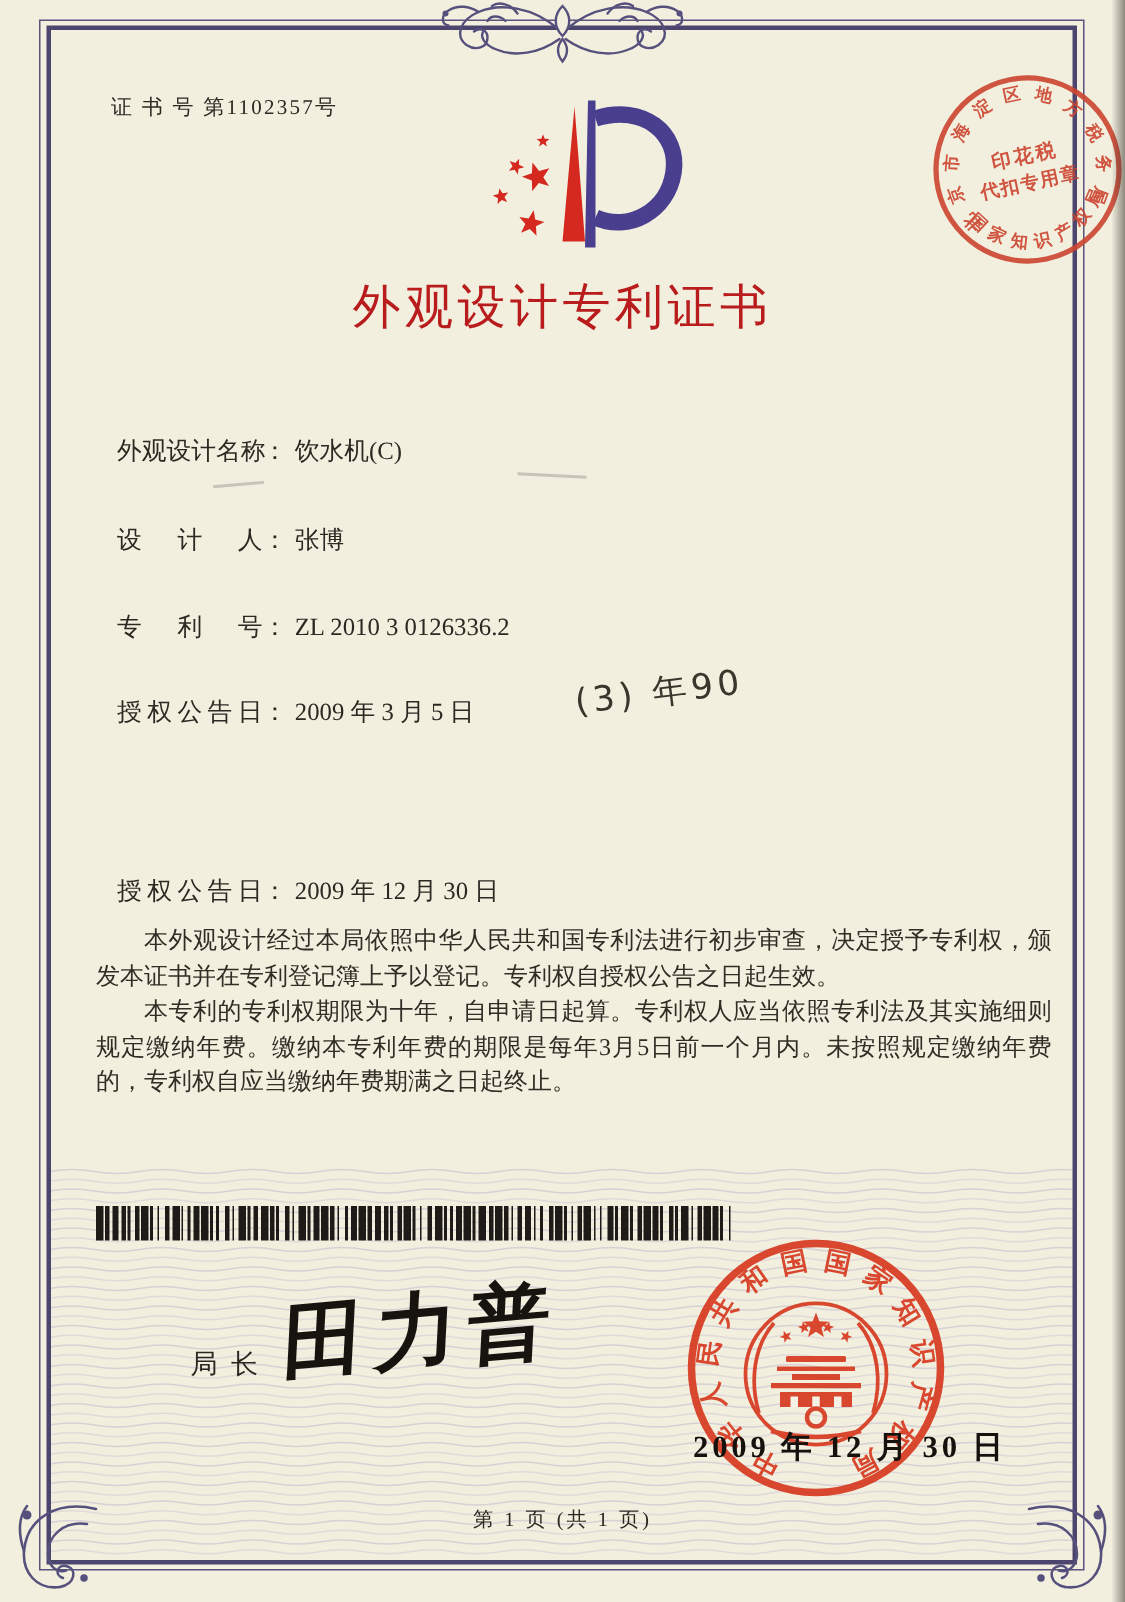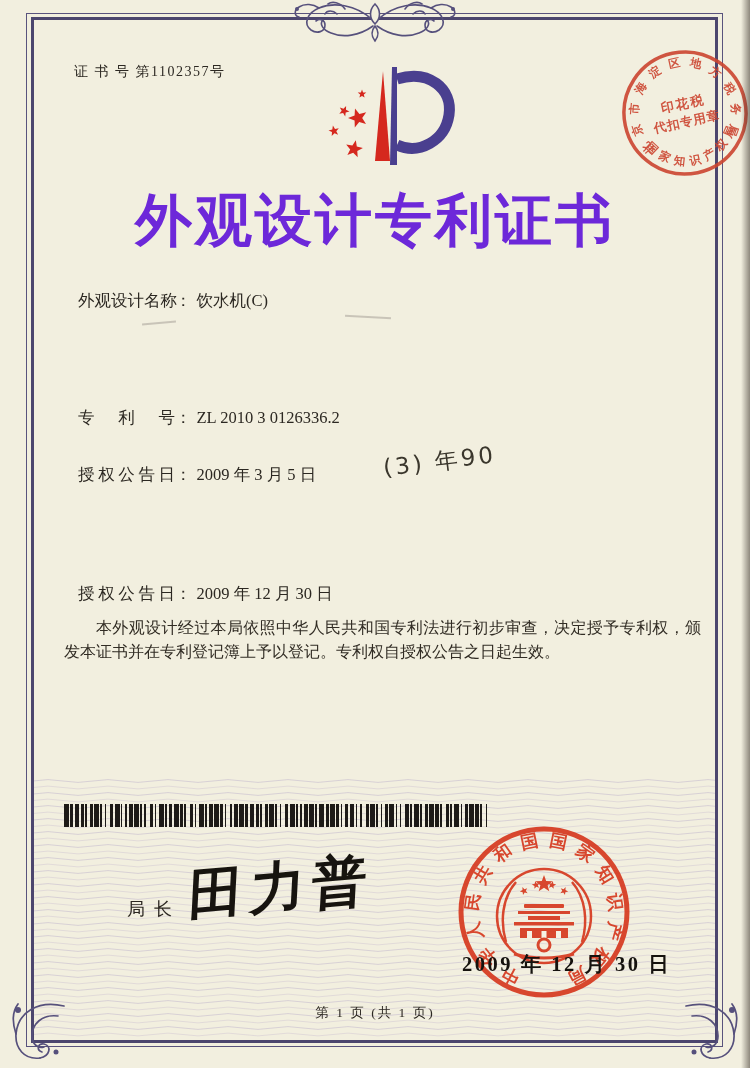--- a/index.html
+++ b/index.html
@@ -11,22 +11,22 @@
   .abs { position:absolute; z-index:2; }
 
   
   .frame-outer { position:absolute; left:26px; top:13px; right:27px; bottom:21px;
     border:1px solid #59537d; z-index:1; }
   .frame-inner { position:absolute; left:4px; top:3px; right:4px; bottom:3px;
     border:3px solid #4c466e; }
 
   .certno { left:74px; top:63px; font-size:14px; letter-spacing:1.5px; }
 
-  .title { left:0; right:0; top:183px; text-align:center; font-size:57px;
-    font-weight:700; letter-spacing:3px; color:#6d28d9; }
+  .title { left:0; right:0; top:183px; text-align:center; font-size:32px;
+    font-weight:400; letter-spacing:3px; color:#b91c1c; }
 
   .field { left:78px; font-size:16.5px; white-space:nowrap; }
   .flabel { display:inline-block; width:97px; text-align:justify; text-align-last:justify;font-family:Liberation Mono, monospace; }
   .fvalue { margin-left:5px; }
 
   .handwriting { left:383px; top:446px; font-family:"DejaVu Sans",sans-serif;
     font-size:23px; color:#3a362c; transform:rotate(-7deg); letter-spacing:3px; z-index:3; }
 
   .paras { left:64px; top:616px; width:637px; font-size:16px; line-height:23.6px;
     text-align:justify; color:#312c24; }
@@ -195,37 +195,41 @@
       <text y="-5" text-anchor="middle" font-size="13" font-weight="700" letter-spacing="2">印花税</text>
       <text y="13" text-anchor="middle" font-size="12.5" font-weight="700" letter-spacing="1">代扣专用章</text>
     </g>
   </svg>
 
   <div class="abs title">外观设计专利证书</div>
 
   <div class="abs field" style="top:290px">
     <span class="flabel">外观设计名称</span><span>：</span><span class="fvalue">饮水机(C)</span>
   </div>
+  <div class="abs field" style="top:349px">
+    <span class="flabel">设计人</span><span>：</span><span class="fvalue">张博</span>
+  </div>
   <div class="abs field" style="top:407px">
     <span class="flabel">专利号</span><span>：</span><span class="fvalue">ZL 2010 3 0126336.2</span>
   </div>
   <div class="abs field" style="top:464px">
     <span class="flabel">授权公告日</span><span>：</span><span class="fvalue">2009 年 3 月 5 日</span>
   </div>
   <div class="abs field" style="top:583px">
     <span class="flabel">授权公告日</span><span>：</span><span class="fvalue">2009 年 12 月 30 日</span>
   </div>
 
   <div class="abs handwriting">(3) 年90</div>
 
   <div class="pencil" style="left:142px; top:322px; width:34px; height:2px; transform:rotate(-5deg);"></div>
   <div class="pencil" style="left:345px; top:316px; width:46px; height:2px; transform:rotate(3deg);"></div>
 
   <div class="abs paras">
     <p>本外观设计经过本局依照中华人民共和国专利法进行初步审查，决定授予专利权，颁发本证书并在专利登记簿上予以登记。专利权自授权公告之日起生效。</p>
+    <p>本专利的专利权期限为十年，自申请日起算。专利权人应当依照专利法及其实施细则规定缴纳年费。缴纳本专利年费的期限是每年3月5日前一个月内。未按照规定缴纳年费的，专利权自应当缴纳年费期满之日起终止。</p>
   </div>
 
   <div class="abs barcode" id="barcode"><span class="bar" style="width: 4.8px;"></span><span class="gap" style="width: 1.35px;"></span><span class="bar" style="width: 3.2px;"></span><span class="gap" style="width: 1.35px;"></span><span class="bar" style="width: 4.8px;"></span><span class="gap" style="width: 1.35px;"></span><span class="bar" style="width: 3.2px;"></span><span class="gap" style="width: 1.35px;"></span><span class="bar" style="width: 1.6px;"></span><span class="gap" style="width: 2.7px;"></span><span class="bar" style="width: 3.2px;"></span><span class="gap" style="width: 1.35px;"></span><span class="bar" style="width: 4.8px;"></span><span class="gap" style="width: 1.35px;"></span><span class="bar" style="width: 1.6px;"></span><span class="gap" style="width: 2.7px;"></span><span class="bar" style="width: 1.6px;"></span><span class="gap" style="width: 4.05px;"></span><span class="bar" style="width: 3.2px;"></span><span class="gap" style="width: 1.35px;"></span><span class="bar" style="width: 4.8px;"></span><span class="gap" style="width: 1.35px;"></span><span class="bar" style="width: 1.6px;"></span><span class="gap" style="width: 2.7px;"></span><span class="bar" style="width: 1.6px;"></span><span class="gap" style="width: 2.7px;"></span><span class="bar" style="width: 3.2px;"></span><span class="gap" style="width: 1.35px;"></span><span class="bar" style="width: 4.8px;"></span><span class="gap" style="width: 1.35px;"></span><span class="bar" style="width: 1.6px;"></span><span class="gap" style="width: 2.7px;"></span><span class="bar" style="width: 1.6px;"></span><span class="gap" style="width: 4.05px;"></span><span class="bar" style="width: 3.2px;"></span><span class="gap" style="width: 1.35px;"></span><span class="bar" style="width: 1.6px;"></span><span class="gap" style="width: 2.7px;"></span><span class="bar" style="width: 4.8px;"></span><span class="gap" style="width: 1.35px;"></span><span class="bar" style="width: 1.6px;"></span><span class="gap" style="width: 2.7px;"></span><span class="bar" style="width: 3.2px;"></span><span class="gap" style="width: 1.35px;"></span><span class="bar" style="width: 4.8px;"></span><span class="gap" style="width: 1.35px;"></span><span class="bar" style="width: 3.2px;"></span><span class="gap" style="width: 1.35px;"></span><span class="bar" style="width: 1.6px;"></span><span class="gap" style="width: 4.05px;"></span><span class="bar" style="width: 3.2px;"></span><span class="gap" style="width: 1.35px;"></span><span class="bar" style="width: 1.6px;"></span><span class="gap" style="width: 2.7px;"></span><span class="bar" style="width: 4.8px;"></span><span class="gap" style="width: 1.35px;"></span><span class="bar" style="width: 1.6px;"></span><span class="gap" style="width: 2.7px;"></span><span class="bar" style="width: 3.2px;"></span><span class="gap" style="width: 1.35px;"></span><span class="bar" style="width: 4.8px;"></span><span class="gap" style="width: 1.35px;"></span><span class="bar" style="width: 3.2px;"></span><span class="gap" style="width: 1.35px;"></span><span class="bar" style="width: 1.6px;"></span><span class="gap" style="width: 4.05px;"></span><span class="bar" style="width: 1.6px;"></span><span class="gap" style="width: 2.7px;"></span><span class="bar" style="width: 3.2px;"></span><span class="gap" style="width: 1.35px;"></span><span class="bar" style="width: 4.8px;"></span><span class="gap" style="width: 1.35px;"></span><span class="bar" style="width: 3.2px;"></span><span class="gap" style="width: 1.35px;"></span><span class="bar" style="width: 4.8px;"></span><span class="gap" style="width: 1.35px;"></span><span class="bar" style="width: 3.2px;"></span><span class="gap" style="width: 1.35px;"></span><span class="bar" style="width: 1.6px;"></span><span class="gap" style="width: 2.7px;"></span><span class="bar" style="width: 3.2px;"></span><span class="gap" style="width: 1.35px;"></span><span class="bar" style="width: 4.8px;"></span><span class="gap" style="width: 1.35px;"></span><span class="bar" style="width: 1.6px;"></span><span class="gap" style="width: 2.7px;"></span><span class="bar" style="width: 1.6px;"></span><span class="gap" style="width: 4.05px;"></span><span class="bar" style="width: 3.2px;"></span><span class="gap" style="width: 1.35px;"></span><span class="bar" style="width: 4.8px;"></span><span class="gap" style="width: 1.35px;"></span><span class="bar" style="width: 1.6px;"></span><span class="gap" style="width: 2.7px;"></span><span class="bar" style="width: 1.6px;"></span><span class="gap" style="width: 2.7px;"></span><span class="bar" style="width: 3.2px;"></span><span class="gap" style="width: 1.35px;"></span><span class="bar" style="width: 4.8px;"></span><span class="gap" style="width: 1.35px;"></span><span class="bar" style="width: 1.6px;"></span><span class="gap" style="width: 2.7px;"></span><span class="bar" style="width: 4.8px;"></span><span class="gap" style="width: 1.35px;"></span><span class="bar" style="width: 3.2px;"></span><span class="gap" style="width: 1.35px;"></span><span class="bar" style="width: 4.8px;"></span><span class="gap" style="width: 1.35px;"></span><span class="bar" style="width: 3.2px;"></span><span class="gap" style="width: 1.35px;"></span><span class="bar" style="width: 1.6px;"></span><span class="gap" style="width: 2.7px;"></span><span class="bar" style="width: 3.2px;"></span><span class="gap" style="width: 1.35px;"></span><span class="bar" style="width: 4.8px;"></span><span class="gap" style="width: 1.35px;"></span><span class="bar" style="width: 1.6px;"></span><span class="gap" style="width: 2.7px;"></span><span class="bar" style="width: 1.6px;"></span><span class="gap" style="width: 4.05px;"></span><span class="bar" style="width: 3.2px;"></span><span class="gap" style="width: 1.35px;"></span><span class="bar" style="width: 4.8px;"></span><span class="gap" style="width: 1.35px;"></span><span class="bar" style="width: 1.6px;"></span><span class="gap" style="width: 2.7px;"></span><span class="bar" style="width: 1.6px;"></span><span class="gap" style="width: 2.7px;"></span><span class="bar" style="width: 3.2px;"></span><span class="gap" style="width: 1.35px;"></span><span class="bar" style="width: 4.8px;"></span><span class="gap" style="width: 1.35px;"></span><span class="bar" style="width: 1.6px;"></span><span class="gap" style="width: 2.7px;"></span><span class="bar" style="width: 1.6px;"></span><span class="gap" style="width: 4.05px;"></span><span class="bar" style="width: 3.2px;"></span><span class="gap" style="width: 1.35px;"></span><span class="bar" style="width: 1.6px;"></span><span class="gap" style="width: 2.7px;"></span><span class="bar" style="width: 4.8px;"></span><span class="gap" style="width: 1.35px;"></span><span class="bar" style="width: 1.6px;"></span><span class="gap" style="width: 2.7px;"></span><span class="bar" style="width: 3.2px;"></span><span class="gap" style="width: 1.35px;"></span><span class="bar" style="width: 4.8px;"></span><span class="gap" style="width: 1.35px;"></span><span class="bar" style="width: 3.2px;"></span><span class="gap" style="width: 1.35px;"></span><span class="bar" style="width: 1.6px;"></span><span class="gap" style="width: 4.05px;"></span><span class="bar" style="width: 3.2px;"></span><span class="gap" style="width: 1.35px;"></span><span class="bar" style="width: 1.6px;"></span><span class="gap" style="width: 2.7px;"></span><span class="bar" style="width: 4.8px;"></span><span class="gap" style="width: 1.35px;"></span><span class="bar" style="width: 1.6px;"></span><span class="gap" style="width: 2.7px;"></span><span class="bar" style="width: 3.2px;"></span><span class="gap" style="width: 1.35px;"></span><span class="bar" style="width: 4.8px;"></span><span class="gap" style="width: 1.35px;"></span><span class="bar" style="width: 3.2px;"></span><span class="gap" style="width: 1.35px;"></span><span class="bar" style="width: 1.6px;"></span><span class="gap" style="width: 4.05px;"></span><span class="bar" style="width: 1.6px;"></span><span class="gap" style="width: 2.7px;"></span></div>
 
   <div class="abs director">局长</div>
   <div class="abs signature">田力普</div>
 
   <svg class="abs seal-svg" width="184" height="184" viewBox="-92 -92 184 184">
     <g fill="#d6391f">
       <circle cx="0" cy="0" r="83" fill="none" stroke="#d6391f" stroke-width="5"></circle>

